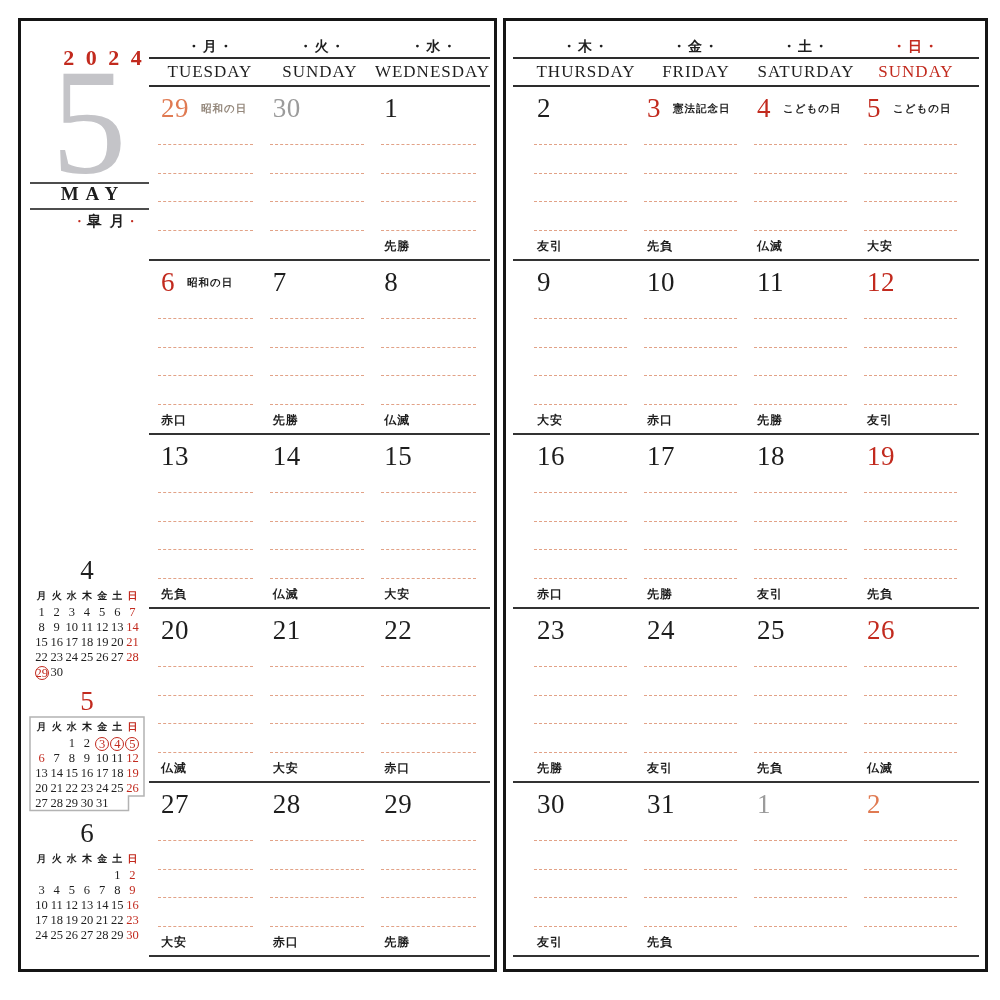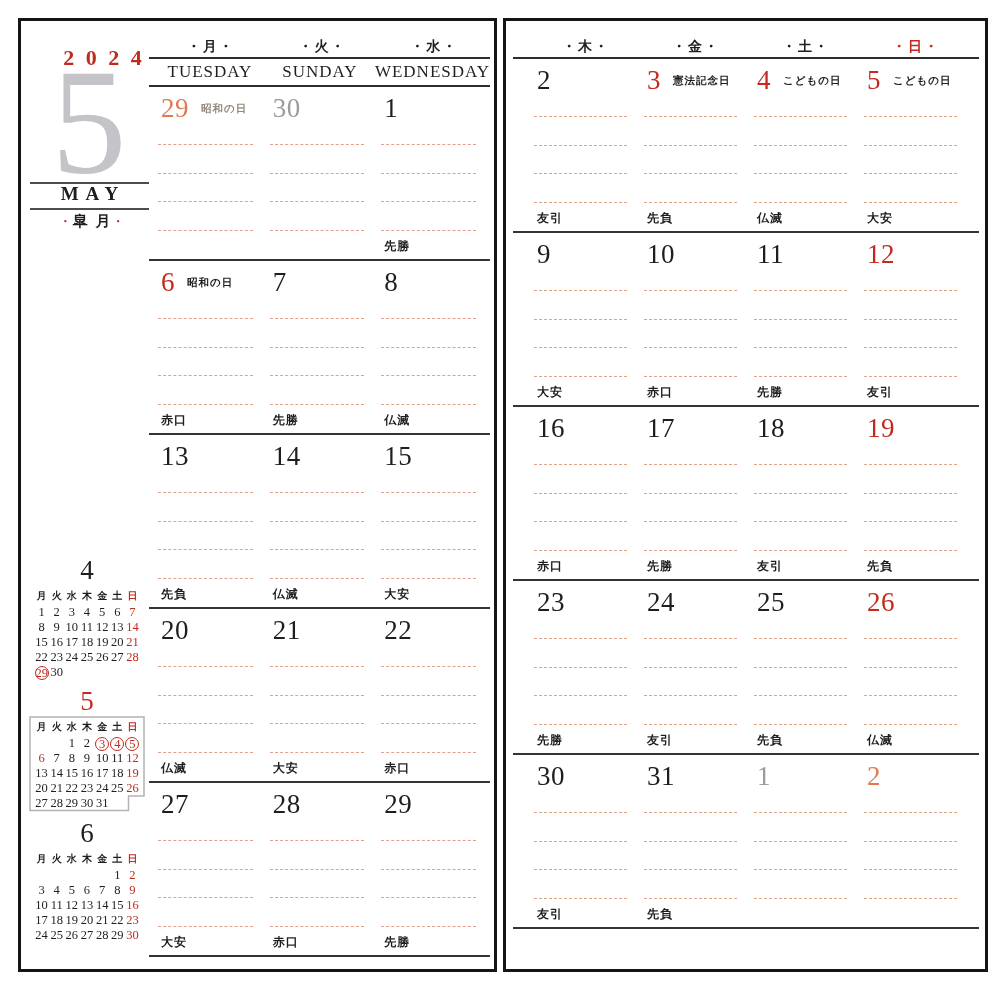--- a/index.html
+++ b/index.html
@@ -12,21 +12,21 @@
   
   .sidebar{position:absolute;left:0;top:0;width:134px;height:100%}
   .year{position:absolute;top:24px;left:23px;width:120px;text-align:center;
     font-size:22px;font-weight:bold;letter-spacing:3px;color:var(--red)}
   .big-num{position:absolute;top:26px;left:8px;width:120px;text-align:center;
     font-size:150px;line-height:1;color:var(--bignum)}
   .sline{position:absolute;left:9px;width:119px;border-top:2px solid #4d4d4d}
   .l1{top:161px}.l2{top:187px}
   .may{position:absolute;top:162px;left:9px;width:119px;text-align:center;
     font-size:19px;font-weight:bold;letter-spacing:7px;text-indent:7px}
-  .jp-month{position:absolute;top:191px;left:12px;width:119px;text-align:center;
+  .jp-month{position:absolute;top:191px;left:26px;width:119px;text-align:center;
     font-size:15px;font-weight:bold;letter-spacing:2px}
   .jp-month .dot{color:var(--red);font-size:11px;vertical-align:1px}
 
   
   .mini{position:absolute;left:13px;width:106px}
   #mini0{top:534px}#mini1{top:665px}#mini2{top:797px}
   .mini-title{font-size:27px;text-align:center;height:33px;line-height:30px}
   .mrow{display:grid;grid-template-columns:repeat(7,1fr);height:15px;
     align-items:center;text-align:center}
   .mdow .mcell{font-size:10px;font-weight:bold}
@@ -425,20 +425,26 @@
 </div>
 
 <div class="page right">
   <div class="grid gright">
       <div class="hdr-row jp">
         <div class="hcol">・木・</div>
         <div class="hcol">・金・</div>
         <div class="hcol">・土・</div>
         <div class="hcol" style="color: rgb(194, 42, 30);">・日・</div>
       </div>
+      <div class="hdr-row en">
+        <div class="hcol en-t">THURSDAY</div>
+        <div class="hcol en-t">FRIDAY</div>
+        <div class="hcol en-t">SATURDAY</div>
+        <div class="hcol en-t" style="color: rgb(194, 42, 30);">SUNDAY</div>
+      </div>
       <div class="week">
         <div class="cell">
           <div class="dline">
             <span class="dnum" style="color: rgb(30, 30, 30);">2</span>
           </div>
           <div class="rule" style="top: 57px;"></div>
           <div class="rule" style="top: 86px;"></div>
           <div class="rule" style="top: 114px;"></div>
           <div class="rule" style="top: 143px;"></div>
           <div class="rokuyo">友引</div>

